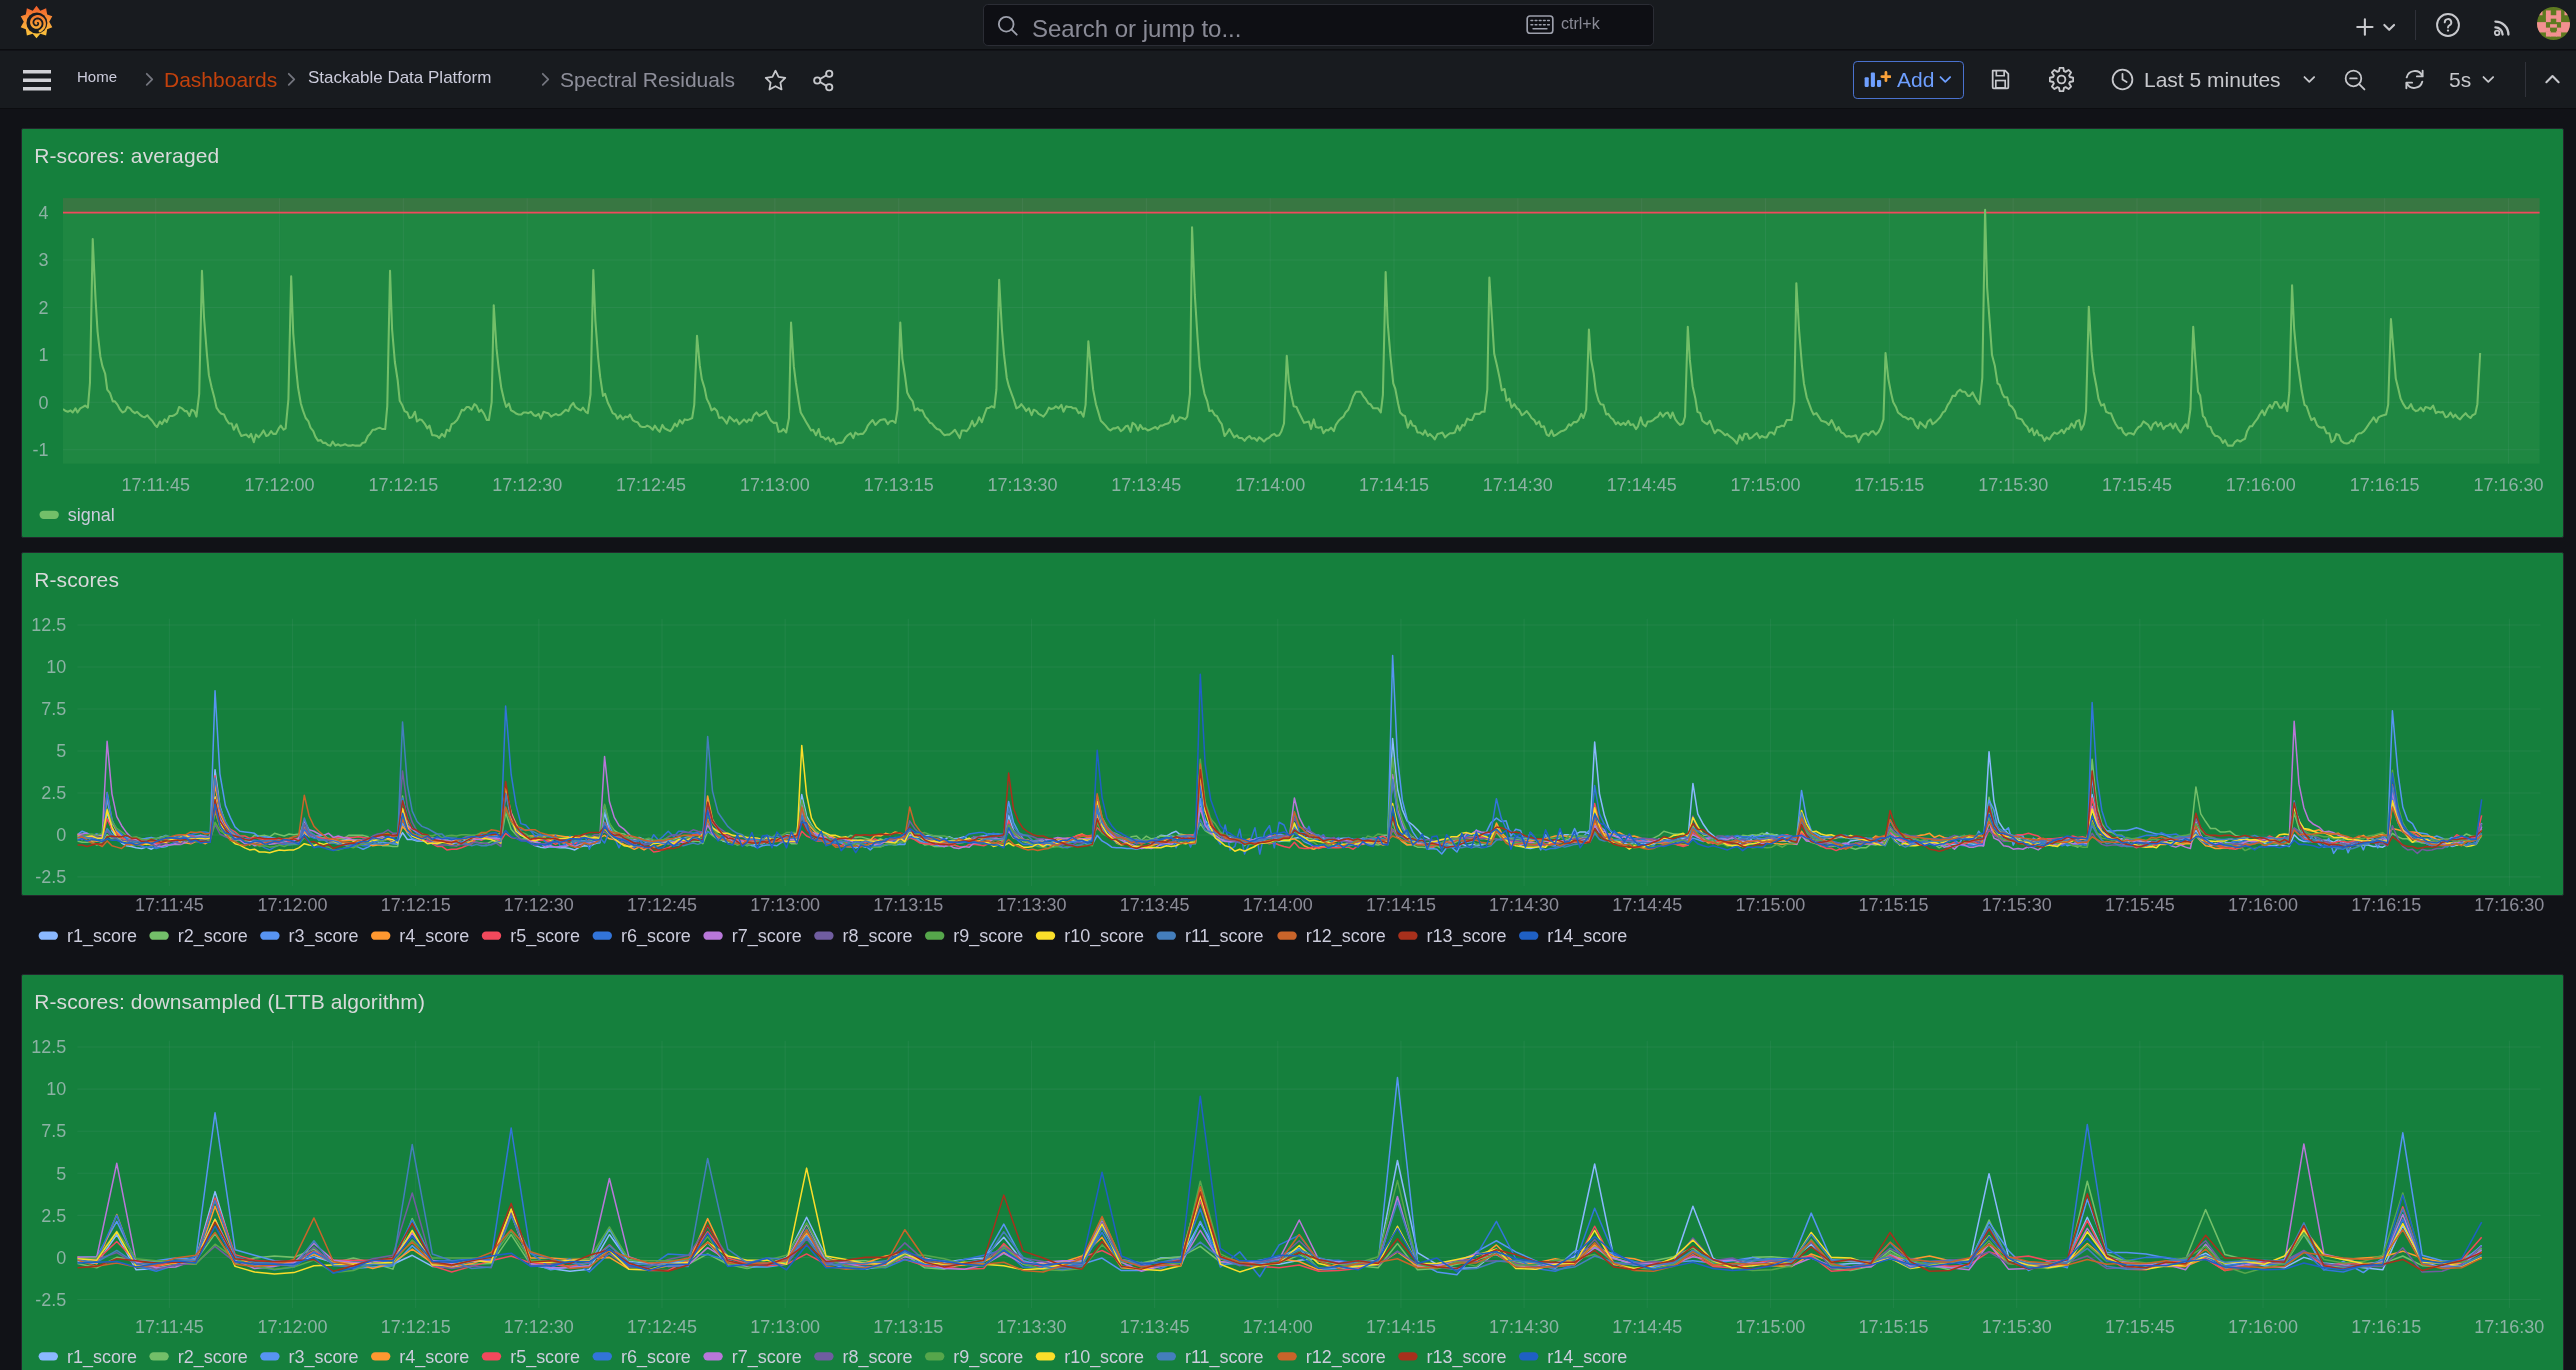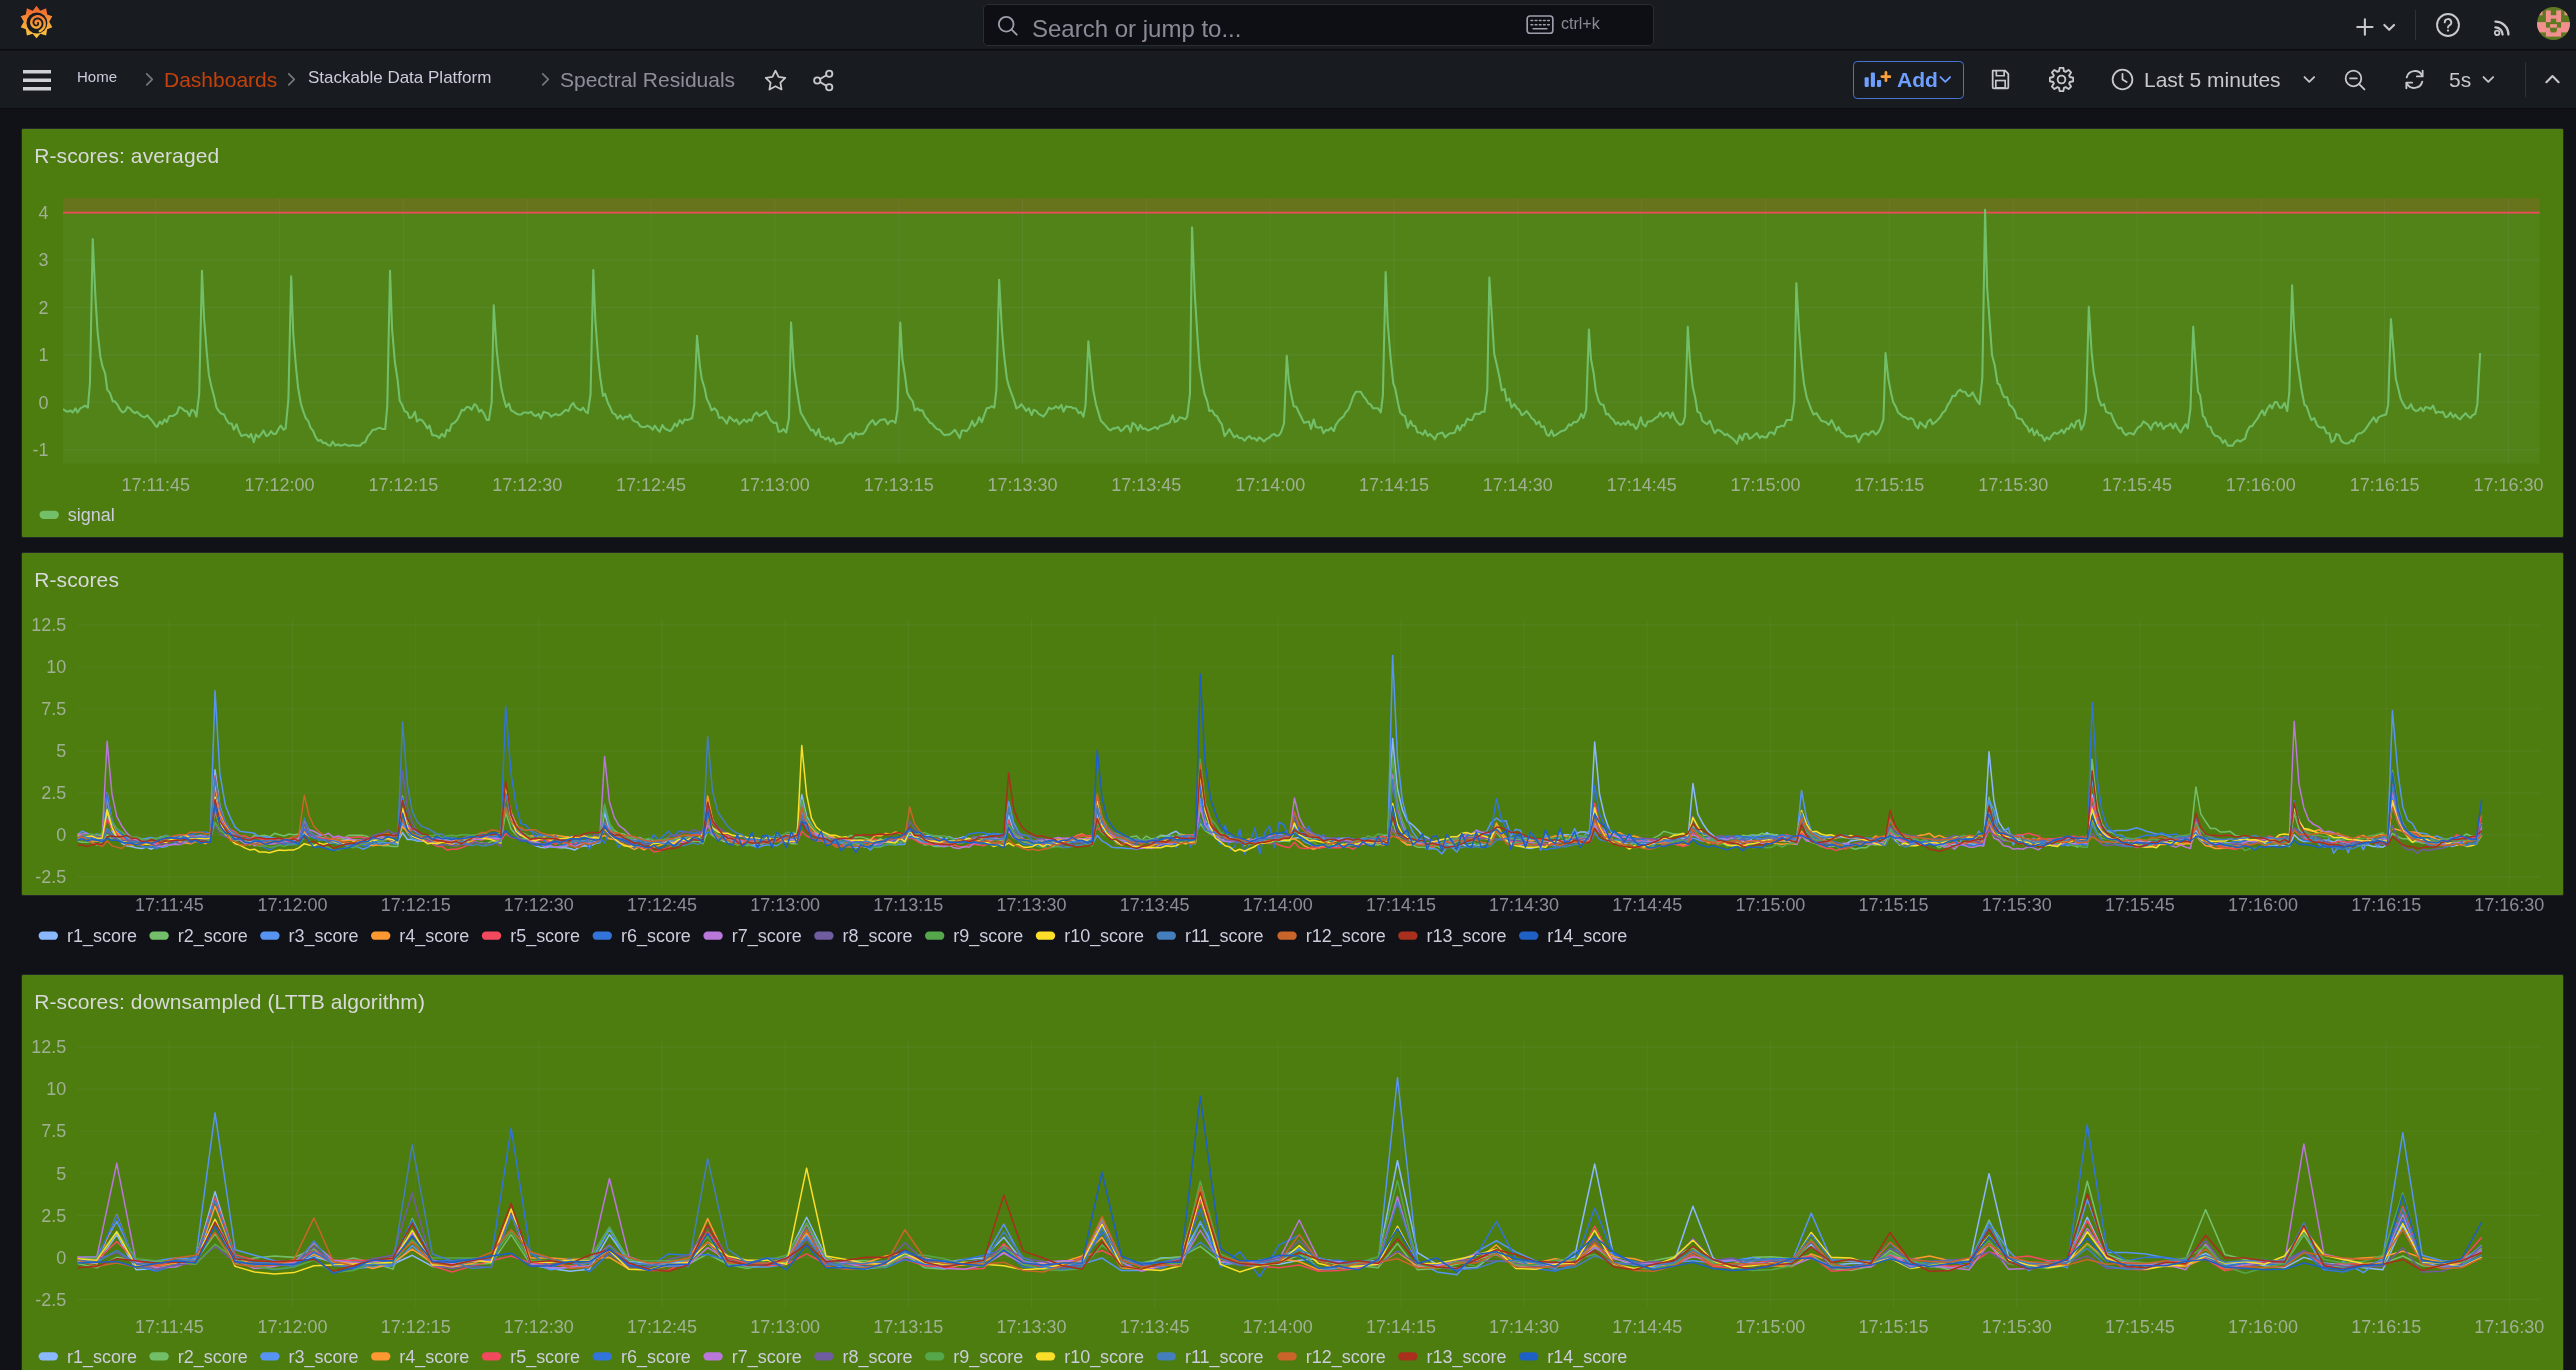--- a/index.html
+++ b/index.html
@@ -1,16 +1,16 @@
 <!DOCTYPE html>
 <html style="font-size:11px"><head><meta charset="utf-8"><style>
 *{margin:0;padding:0;box-sizing:border-box}
 html,body{width:2576px;height:1371px;background:#111217;font-family:"Liberation Sans",sans-serif;overflow:hidden}
 .abs{position:absolute}
-.panel{position:absolute;left:21.4px;width:2543px;background:#4d7c0f;border:0.7px solid #24262C;border-radius:2.1px}
+.panel{position:absolute;left:21.4px;width:2543px;background:#15803d;border:0.7px solid #24262C;border-radius:2.1px}
 .ptitle{position:absolute;left:11.8px;top:15px;font-size:21px;font-weight:500;color:#D8D9DA;letter-spacing:0.1px}
 svg{position:absolute;left:0;top:0}
 </style></head><body>
 <div class="abs" style="left:0;top:0;width:2576px;height:50px;background:#181B1F;border-bottom:1.4px solid #0c0d10"></div>
 <div class="abs" style="left:0;top:51px;width:2576px;height:58px;background:#181B1F;border-bottom:1.4px solid #0c0d10"></div>
 <svg class="abs" style="left:20px;top:4.8px" width="33" height="36" viewBox="0 0 48 52">
 <defs>
       <linearGradient id="glg" x1="0" y1="0" x2="0" y2="1">
 <stop offset="0" stop-color="#F15B2A"></stop>
         <stop offset="0.55" stop-color="#F8A13A"></stop>
@@ -99,21 +99,21 @@
     <line x1="8.7" y1="10.6" x2="14.8" y2="6.9" stroke="#C7C8CC" stroke-width="1.8"></line>
     <line x1="8.7" y1="13.5" x2="14.8" y2="17.2" stroke="#C7C8CC" stroke-width="1.8"></line>
   </svg>
 <div class="abs" style="left:1853px;top:61px;width:111px;height:38px;border:1.4px solid #4A72CF;border-radius:4.2px"></div>
 <svg class="abs" style="left:1863px;top:69px" width="28" height="22" viewBox="0 0 40 32">
 <rect x="2" y="12" width="6" height="14" rx="1.5" fill="#6E9FFF"></rect>
     <rect x="11" y="5" width="6" height="21" rx="1.5" fill="#6E9FFF"></rect>
     <rect x="20" y="16" width="6" height="10" rx="1.5" fill="#6E9FFF"></rect>
 <path d="M33 5 V17 M27 11 H39" stroke="#F8A13A" stroke-width="4" stroke-linecap="round"></path>
   </svg>
-<div class="abs" style="left:1897px;top:68px;font-size:21px;font-weight:700;color:#6E9FFF">Add</div>
+<div class="abs" style="left:1897px;top:68px;font-size:21px;font-weight:400;color:#6E9FFF">Add</div>
 <svg class="abs" style="left:1937px;top:75px" width="16.6" height="11" viewBox="0 0 24 16">
     <path d="M5 3 L12 10 L19 3" fill="none" stroke="#6E9FFF" stroke-width="2.6" stroke-linecap="round" stroke-linejoin="round"></path>
   </svg>
 <svg class="abs" style="left:1988px;top:67px" width="25" height="25" viewBox="0 0 24 24">
     <path d="M4.5 3.5 h12 l3 3 v13 a1 1 0 0 1 -1 1 h-13 a1 1 0 0 1 -1 -1 Z" fill="none" stroke="#C7C8CC" stroke-width="1.7" stroke-linejoin="round"></path>
     <path d="M8 3.8 v4.6 h7.5 v-4.6" fill="none" stroke="#C7C8CC" stroke-width="1.6"></path>
     <rect x="7.5" y="13" width="9" height="7" fill="none" stroke="#C7C8CC" stroke-width="1.6"></rect>
   </svg>
 <svg class="abs" style="left:2049px;top:67px" width="25" height="25" viewBox="0 0 24 24">
     <path d="M9.57 4.06 L10.31 0.73 L13.69 0.73 L14.43 4.06 L15.90 4.67 L18.78 2.84 L21.16 5.22 L19.33 8.10 L19.94 9.57 L23.27 10.31 L23.27 13.69 L19.94 14.43 L19.33 15.90 L21.16 18.78 L18.78 21.16 L15.90 19.33 L14.43 19.94 L13.69 23.27 L10.31 23.27 L9.57 19.94 L8.10 19.33 L5.22 21.16 L2.84 18.78 L4.67 15.90 L4.06 14.43 L0.73 13.69 L0.73 10.31 L4.06 9.57 L4.67 8.10 L2.84 5.22 L5.22 2.84 L8.10 4.67 Z" fill="none" stroke="#C7C8CC" stroke-width="1.8" stroke-linejoin="round"></path>

